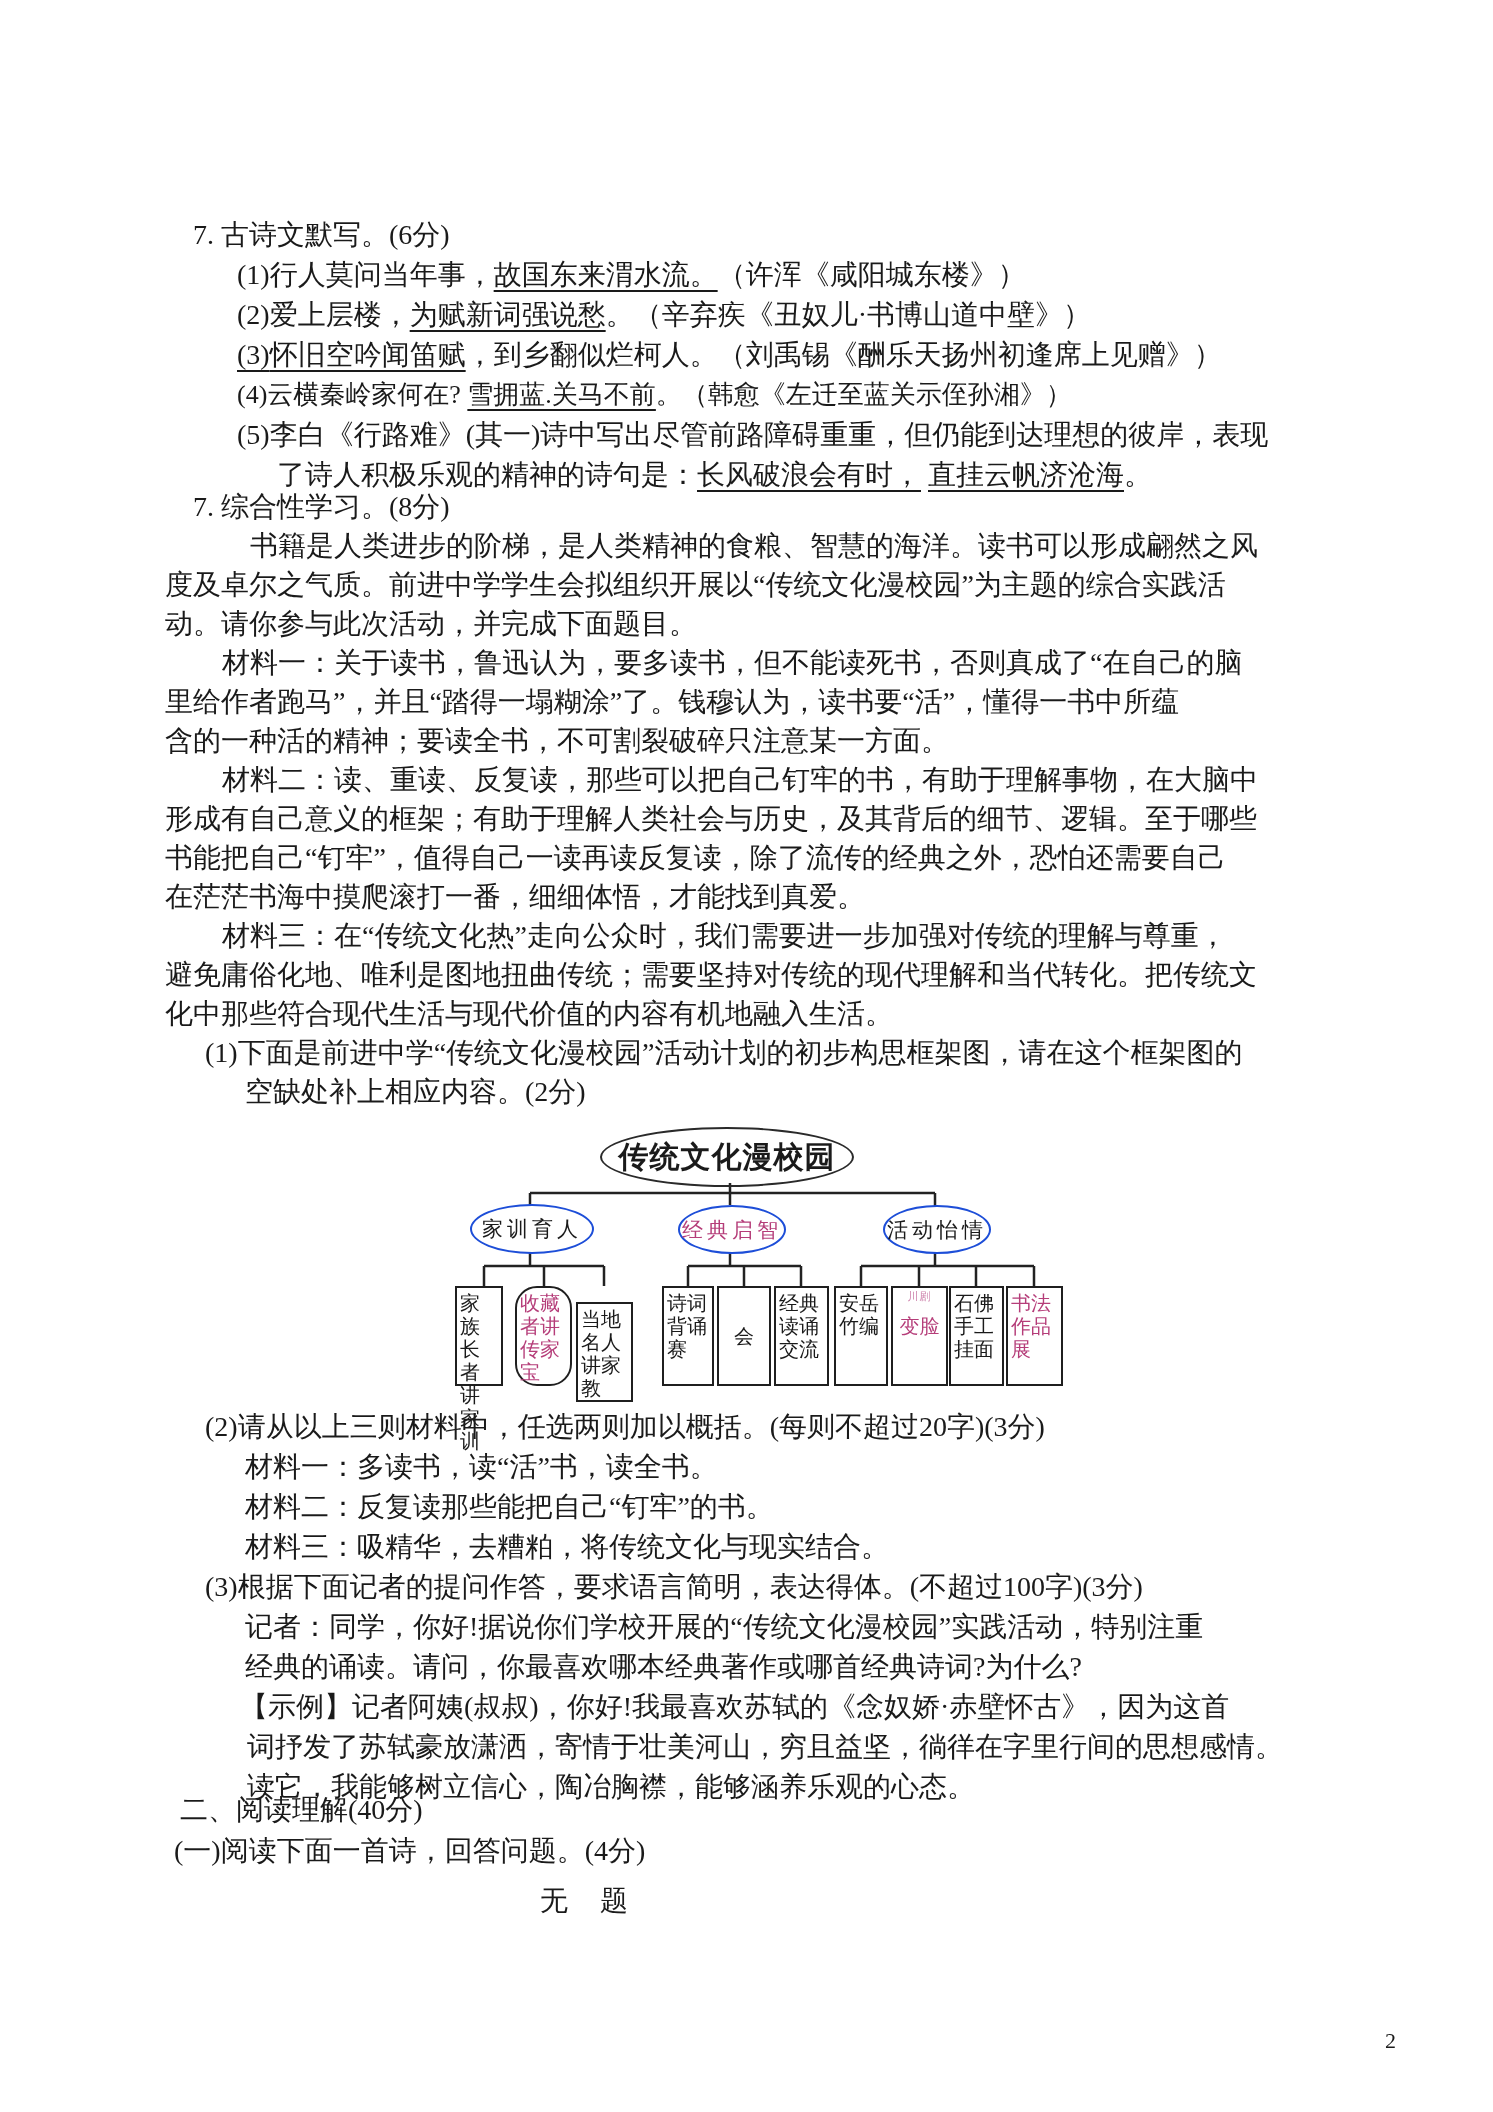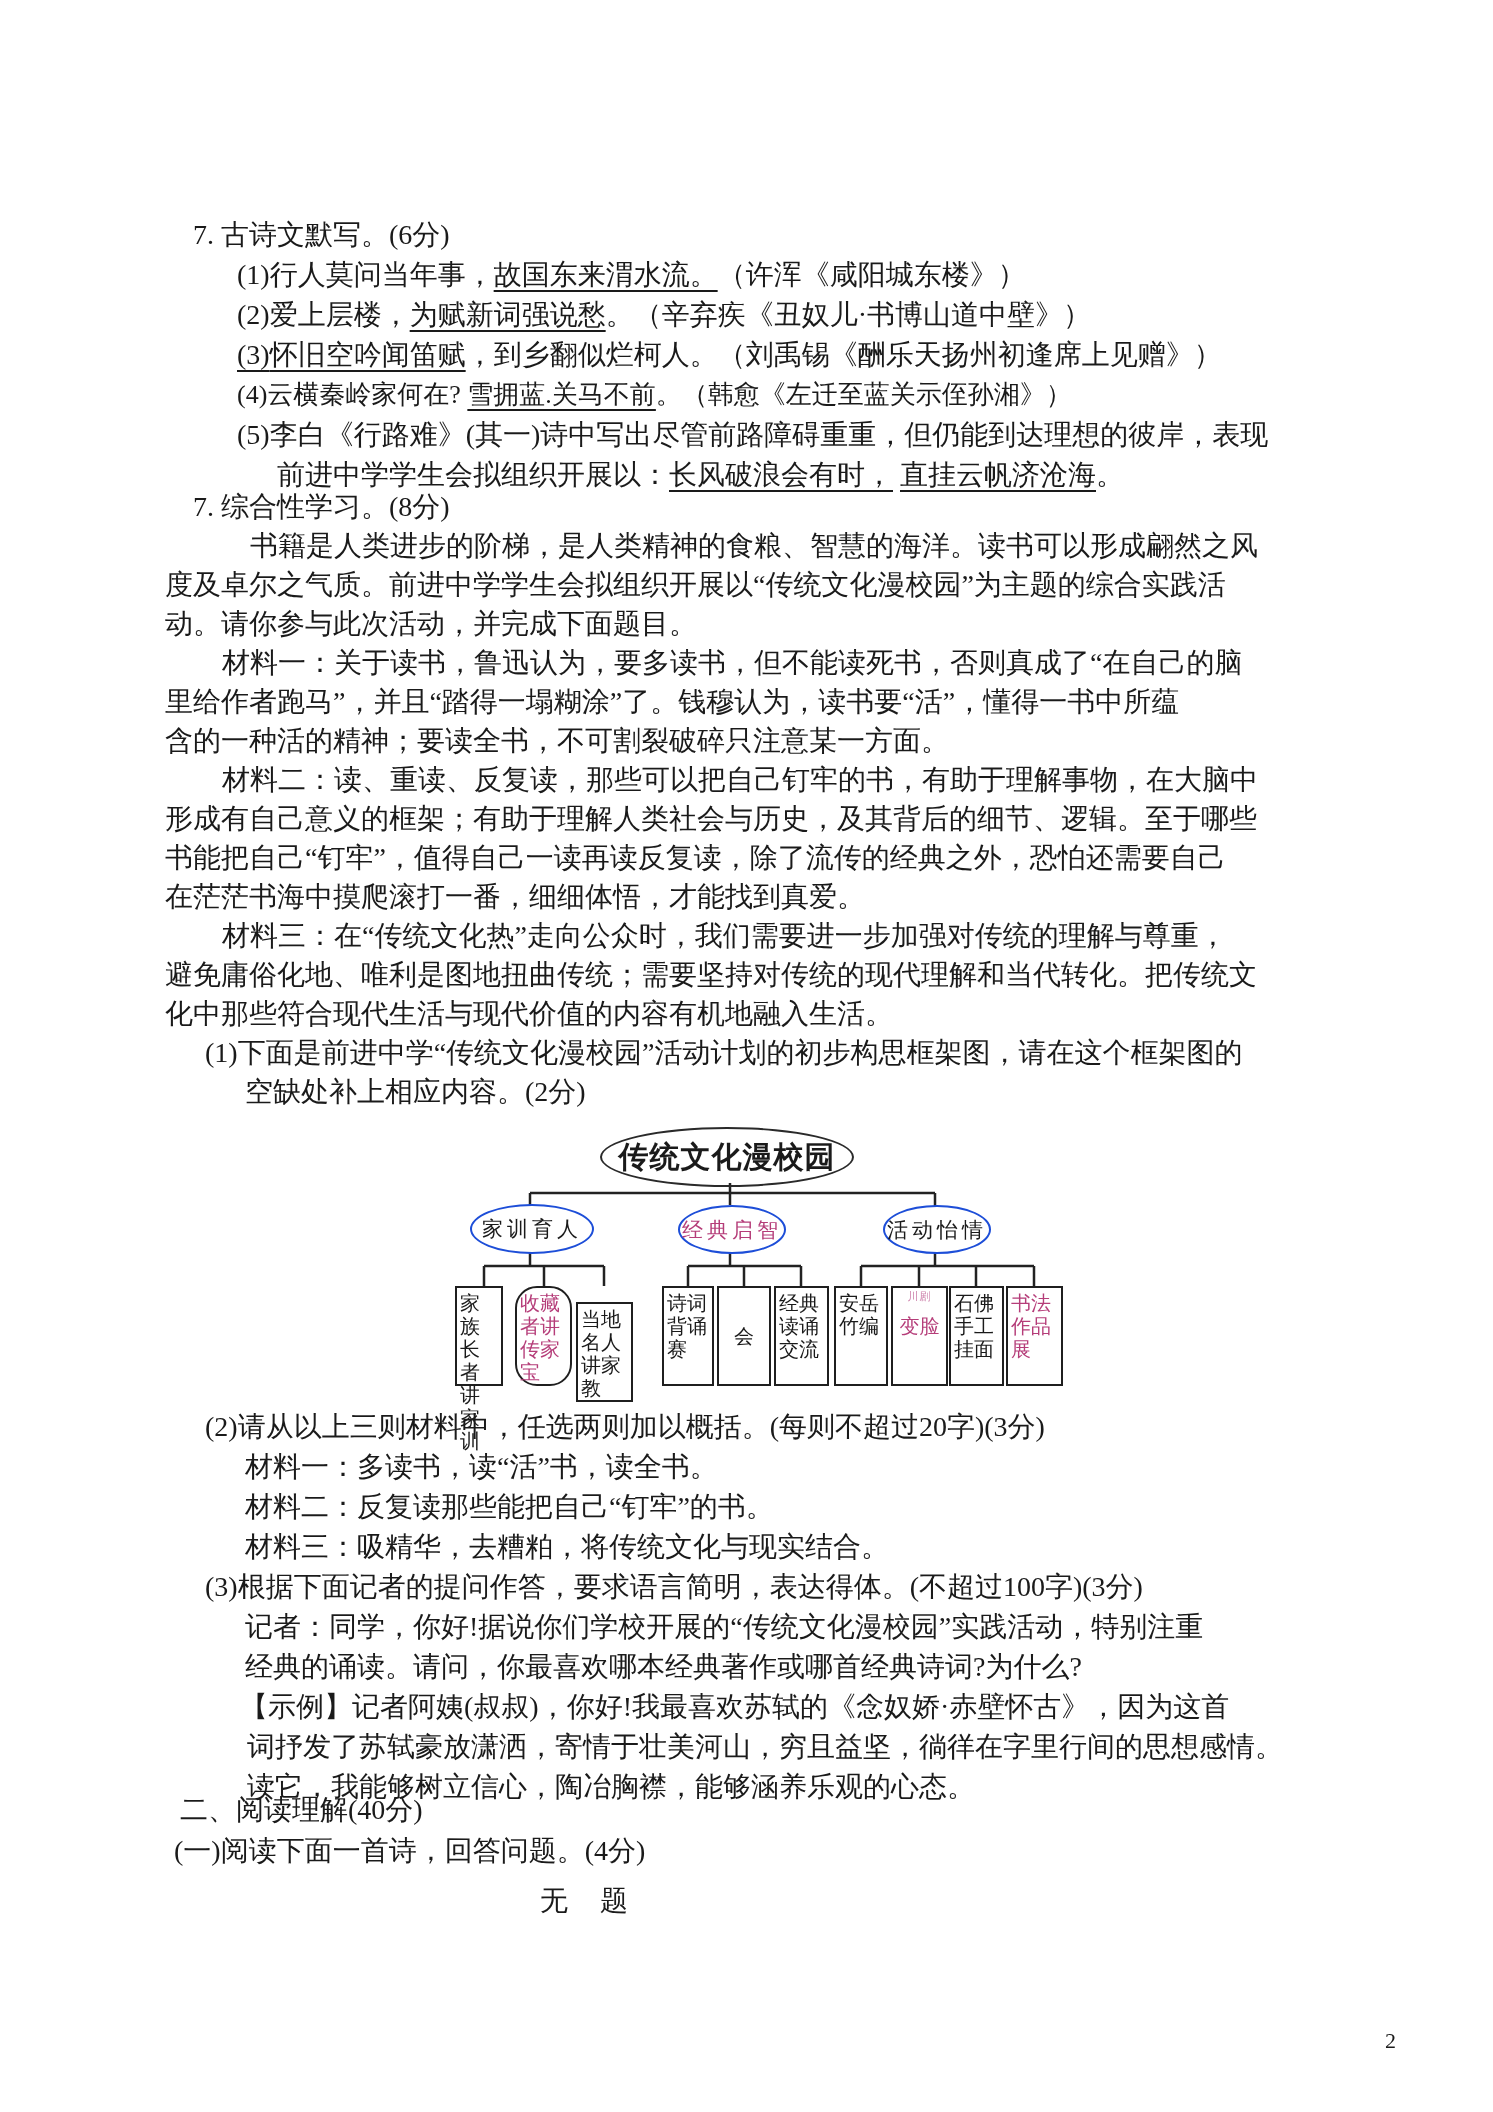--- a/index.html
+++ b/index.html
@@ -73,21 +73,21 @@
 <div class="page">
 
 
   <div class="sec" style="top:215px;">
     <div class="ln pad28">7. 古诗文默写。(6分)</div>
     <div class="ln pad72"><span>(1)行人莫问当年事，</span><span class="u">故国东来渭水流。</span><span>（许浑《咸阳城东楼》）</span></div>
     <div class="ln pad72"><span>(2)爱上层楼，</span><span class="u">为赋新词强说愁</span><span>。（辛弃疾《丑奴儿·书博山道中壁》）</span></div>
     <div class="ln pad72"><span class="u">(3)</span><span class="u">怀旧空吟闻笛赋</span><span>，到乡翻似烂柯人。（刘禹锡《酬乐天扬州初逢席上见赠》）</span></div>
     <div class="ln pad72 sm"><span>(4)云横秦岭家何在? </span><span class="u">雪拥蓝.关马不前</span><span>。（韩愈《左迁至蓝关示侄孙湘》）</span></div>
     <div class="ln pad72">(5)李白《行路难》(其一)诗中写出尽管前路障碍重重，但仍能到达理想的彼岸，表现</div>
-    <div class="ln pad112"><span>前进中学学生会拟组织开展以：</span><span class="u">长风破浪会有时，</span><span> </span><span class="u">直挂云帆济沧海</span><span>。</span></div>
+    <div class="ln pad112"><span>了诗人积极乐观的精神的诗句是：</span><span class="u">长风破浪会有时，</span><span> </span><span class="u">直挂云帆济沧海</span><span>。</span></div>
   </div>
 
   <div class="sec" style="top:487px;">
     <div class="ln ln39 pad28">7. 综合性学习。(8分)</div>
     <div class="ln ln39 pad85">书籍是人类进步的阶梯，是人类精神的食粮、智慧的海洋。读书可以形成翩然之风</div>
     <div class="ln ln39">度及卓尔之气质。前进中学学生会拟组织开展以“传统文化漫校园”为主题的综合实践活</div>
     <div class="ln ln39">动。请你参与此次活动，并完成下面题目。</div>
     <div class="ln ln39 pad57">材料一：关于读书，鲁迅认为，要多读书，但不能读死书，否则真成了“在自己的脑</div>
     <div class="ln ln39">里给作者跑马”，并且“踏得一塌糊涂”了。钱穆认为，读书要“活”，懂得一书中所蕴</div>
     <div class="ln ln39">含的一种活的精神；要读全书，不可割裂破碎只注意某一方面。</div>

